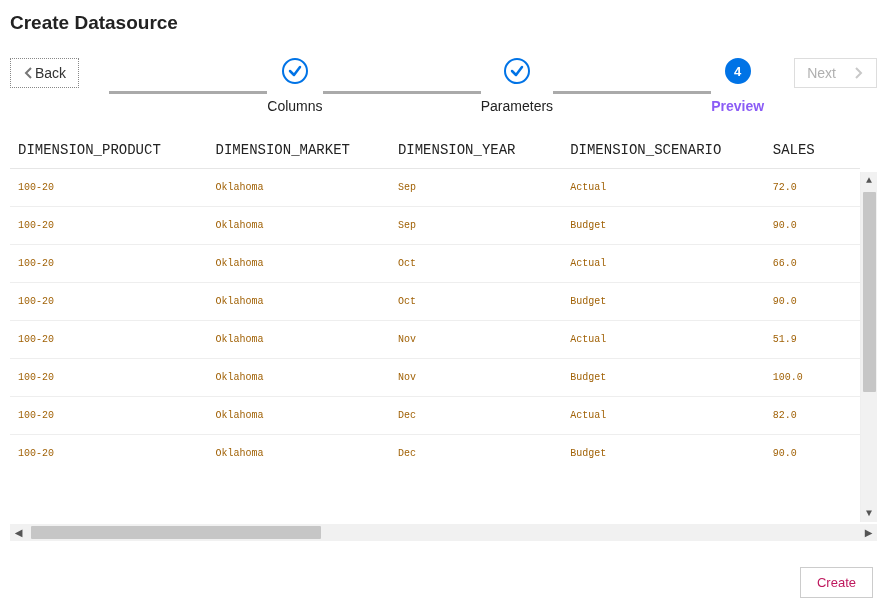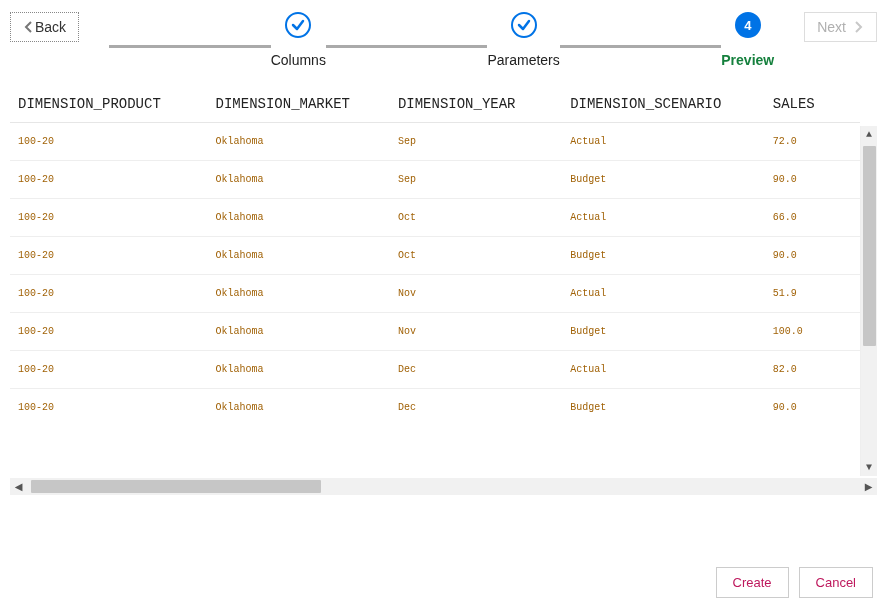--- a/index.html
+++ b/index.html
@@ -41,21 +41,21 @@
     cursor: pointer;
   }
   .back-btn svg { display: block; }
 
   .next-btn {
     border: 1px solid #ddd;
     background: #fff;
     padding: 6px 12px;
     display: inline-flex;
     align-items: center;
-    gap: 6px;
+    gap: 16px;
     font-size: 14px;
     color: #b0b0b0;
     cursor: default;
   }
   .next-btn svg { display: block; }
 
   .stepper {
     flex: 1;
     display: flex;
     align-items: center;
@@ -79,21 +79,21 @@
     background: #fff;
   }
   .step-circle.filled {
     background: #0073e6;
     color: #fff;
     font-weight: 600;
     font-size: 13px;
   }
   .step-circle svg { display: block; }
   .step-label { font-size: 14px; color: #222; }
-  .step-label.active { color: #15803d; font-weight: 600; text-align: center; }
+  .step-label.active { color: #8b5cf6; font-weight: 600; text-align: center; }
   .step-line {
     height: 3px;
     background: #aaa;
     flex: 1;
     margin-top: 13px;
     min-width: 100px;
   }
 
   .table-region {
     border-top: none;
@@ -197,20 +197,21 @@
     padding: 7px 16px;
     font-size: 13px;
     color: #be185d;
     cursor: pointer;
   }
 </style>
 </head>
 <body>
 
 <div class="page">
+  <h1 class="title">Create Datasource</h1>
 
   <div class="top-row">
     <button class="back-btn">
       <span>
         <svg width="12" height="12" viewBox="0 0 12 12">
             <path d="M8 1 L3 6 L8 11" stroke="#777" stroke-width="2" fill="none"></path>
           </svg>
       </span>
       <span>Back</span>
     </button>
@@ -351,14 +352,13 @@
     <div class="arrow">◀</div>
     <div class="track">
         <div class="thumb"></div>
       </div>
     <div class="arrow">▶</div>
   </div>
 </div>
 
 <div class="footer">
   <button>Create</button>
-  <button>Cancel</button>
 </div>
 
 </body></html>

